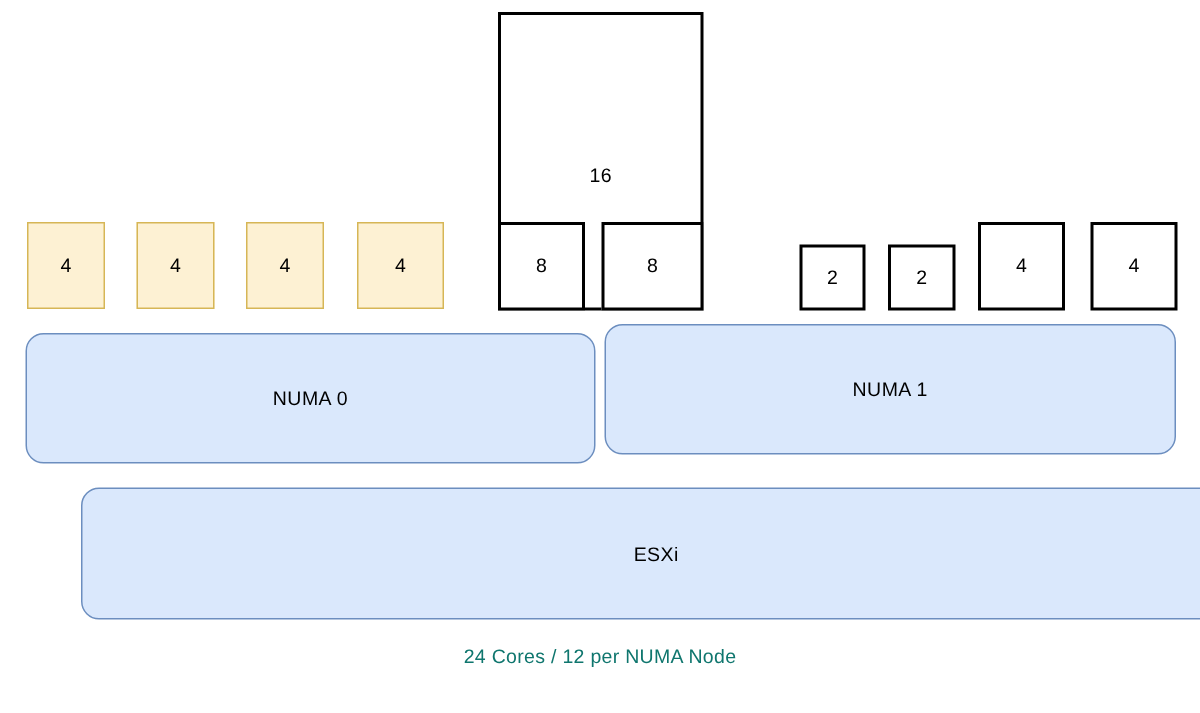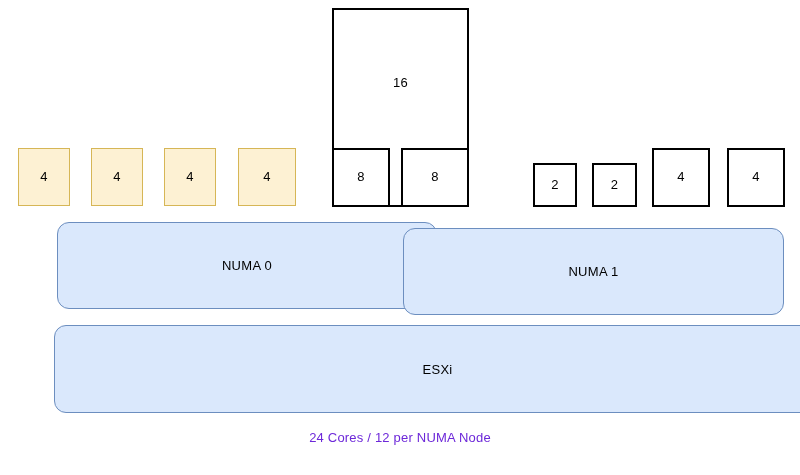--- a/index.html
+++ b/index.html
@@ -44,21 +44,21 @@
     background: #ffffff;
     border: 2px solid #000000;
   }
 
   
   .vm-wide {
     background: #ffffff;
     border: 2px solid #000000;
     align-items: flex-start;
     justify-content: center;
-    padding-top: 66px;
+    padding-top: 100px;
   }
 
   
   .vm-inner {
     background: #ffffff;
     border: 2px solid #000000;
   }
 
   
   .band {
@@ -74,21 +74,21 @@
     color: #000000;
     letter-spacing: 0.3px;
   }
 
   .caption {
     position: absolute;
     left: 0;
     right: 0;
     text-align: center;
     font-size: 13px;
-    color: #6d28d9;
+    color: #0f766e;
     letter-spacing: 0.2px;
   }
 </style>
 </head>
 <body>
 
 <div id="stage">
 
   <div class="node vm-yellow" style="left:18px; top:148px; width:52px; height:58px;">
     <span>4</span>
@@ -127,25 +127,25 @@
   </div>
 
   <div class="node vm-white" style="left:652px; top:148px; width:58px; height:59px;">
     <span>4</span>
   </div>
 
   <div class="node vm-white" style="left:727px; top:148px; width:58px; height:59px;">
     <span>4</span>
   </div>
 
-  <div class="band" style="left:17px; top:222px; width:380px; height:87px;margin-left:40px;">
+  <div class="band" style="left:17px; top:222px; width:380px; height:87px;">
     <span>NUMA 0</span>
   </div>
 
-  <div class="band" style="left:403px; top:228px; width:381px; height:87px;">
+  <div class="band" style="left:403px; top:216px; width:381px; height:87px;">
     <span>NUMA 1</span>
   </div>
 
   <div class="band" style="left:17px; top:325px; width:767px; height:88px;margin-left:37px;">
     <span>ESXi</span>
   </div>
 
   <div class="caption" style="top:430px;">24 Cores / 12 per NUMA Node</div>
 
 </div>

